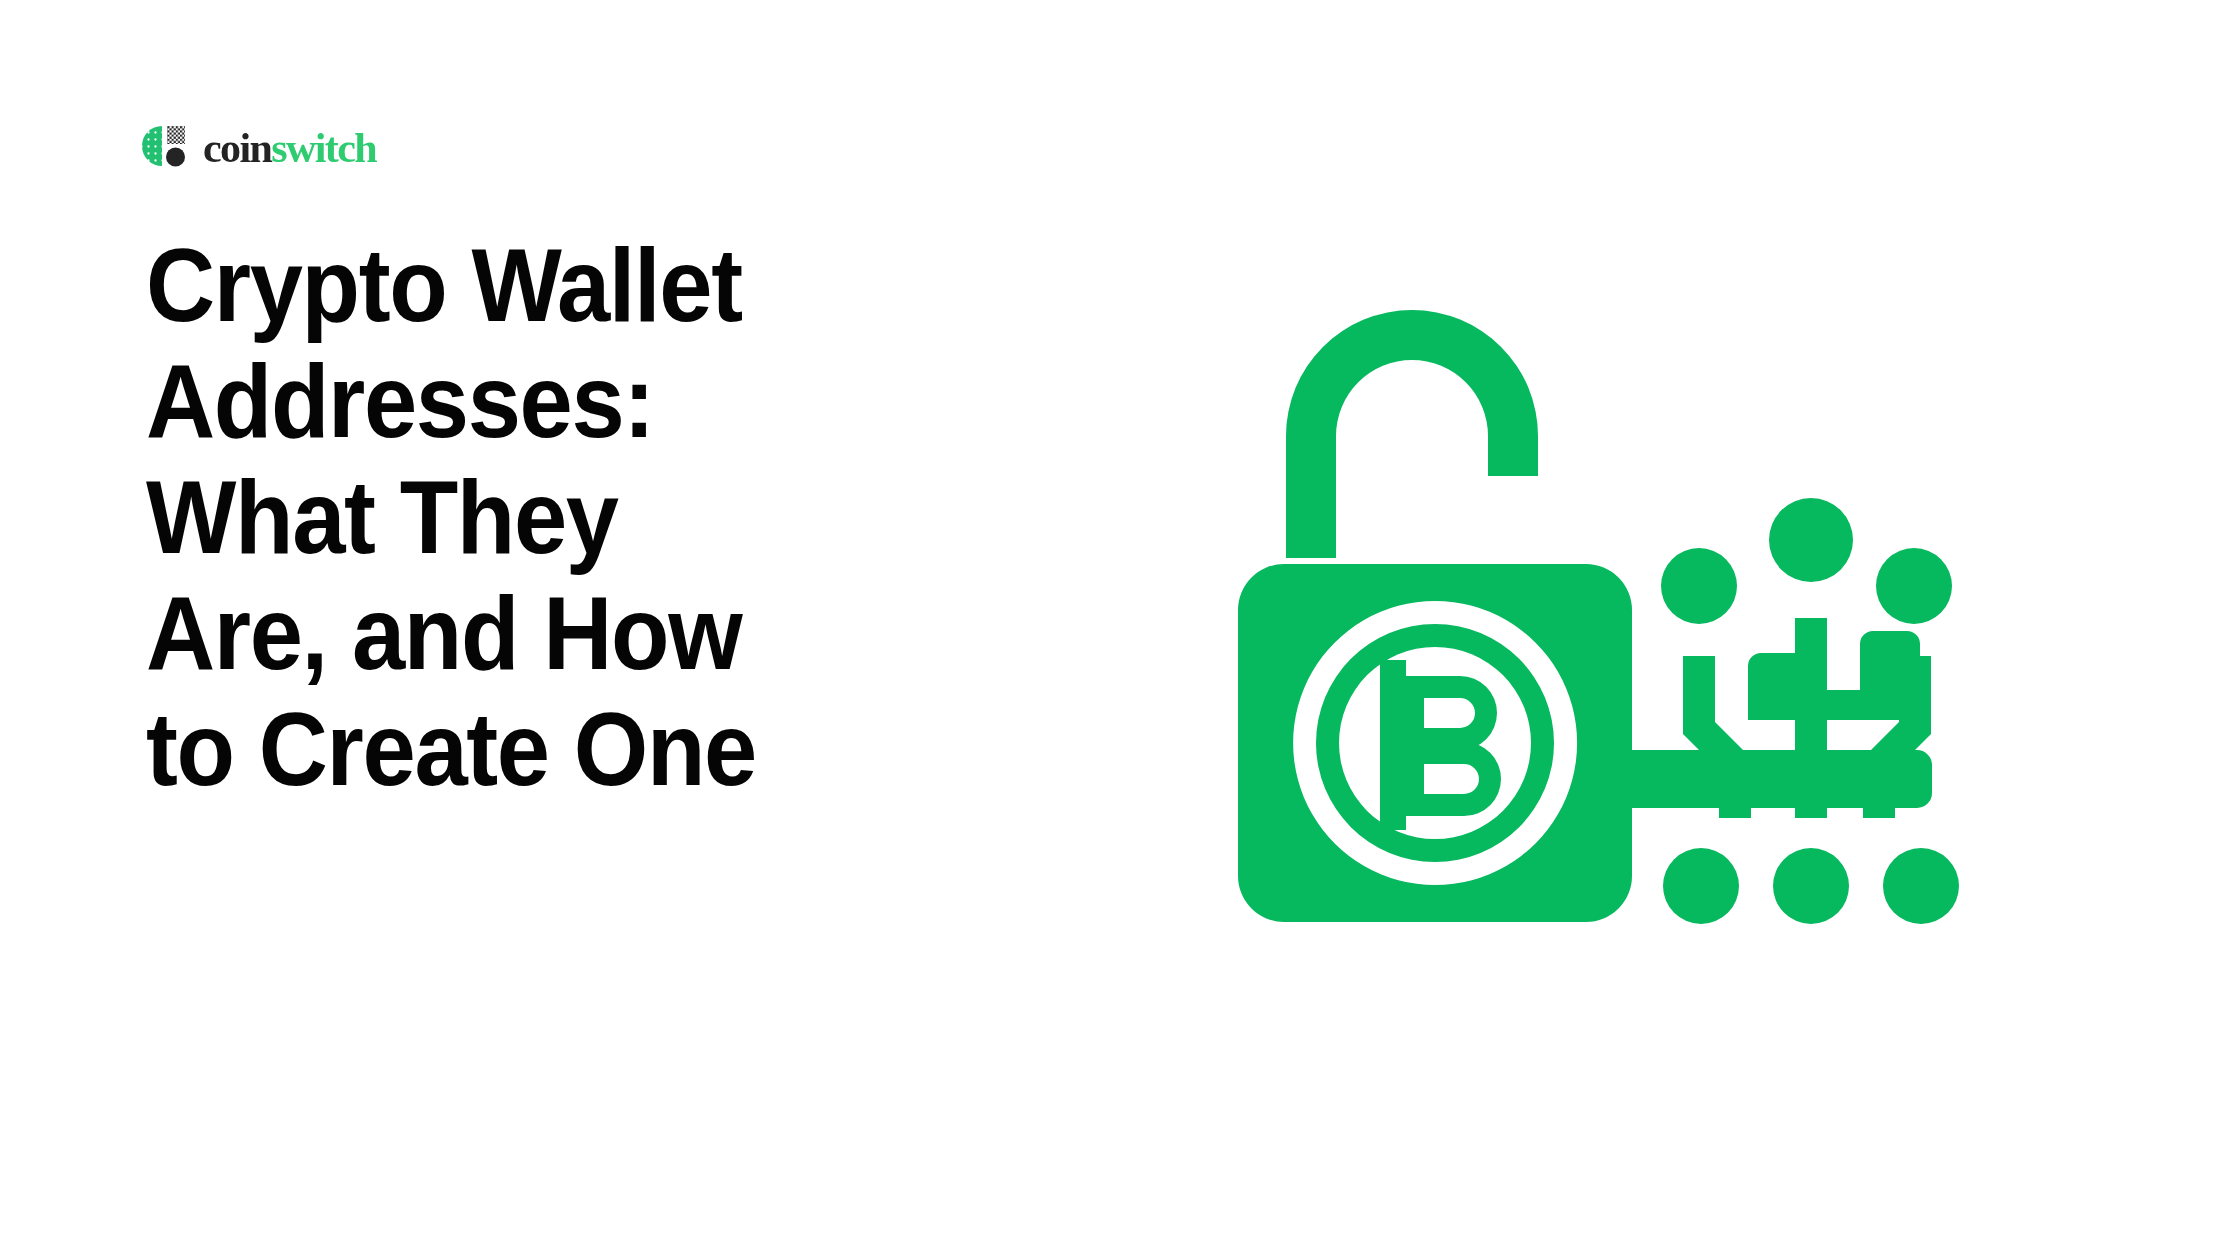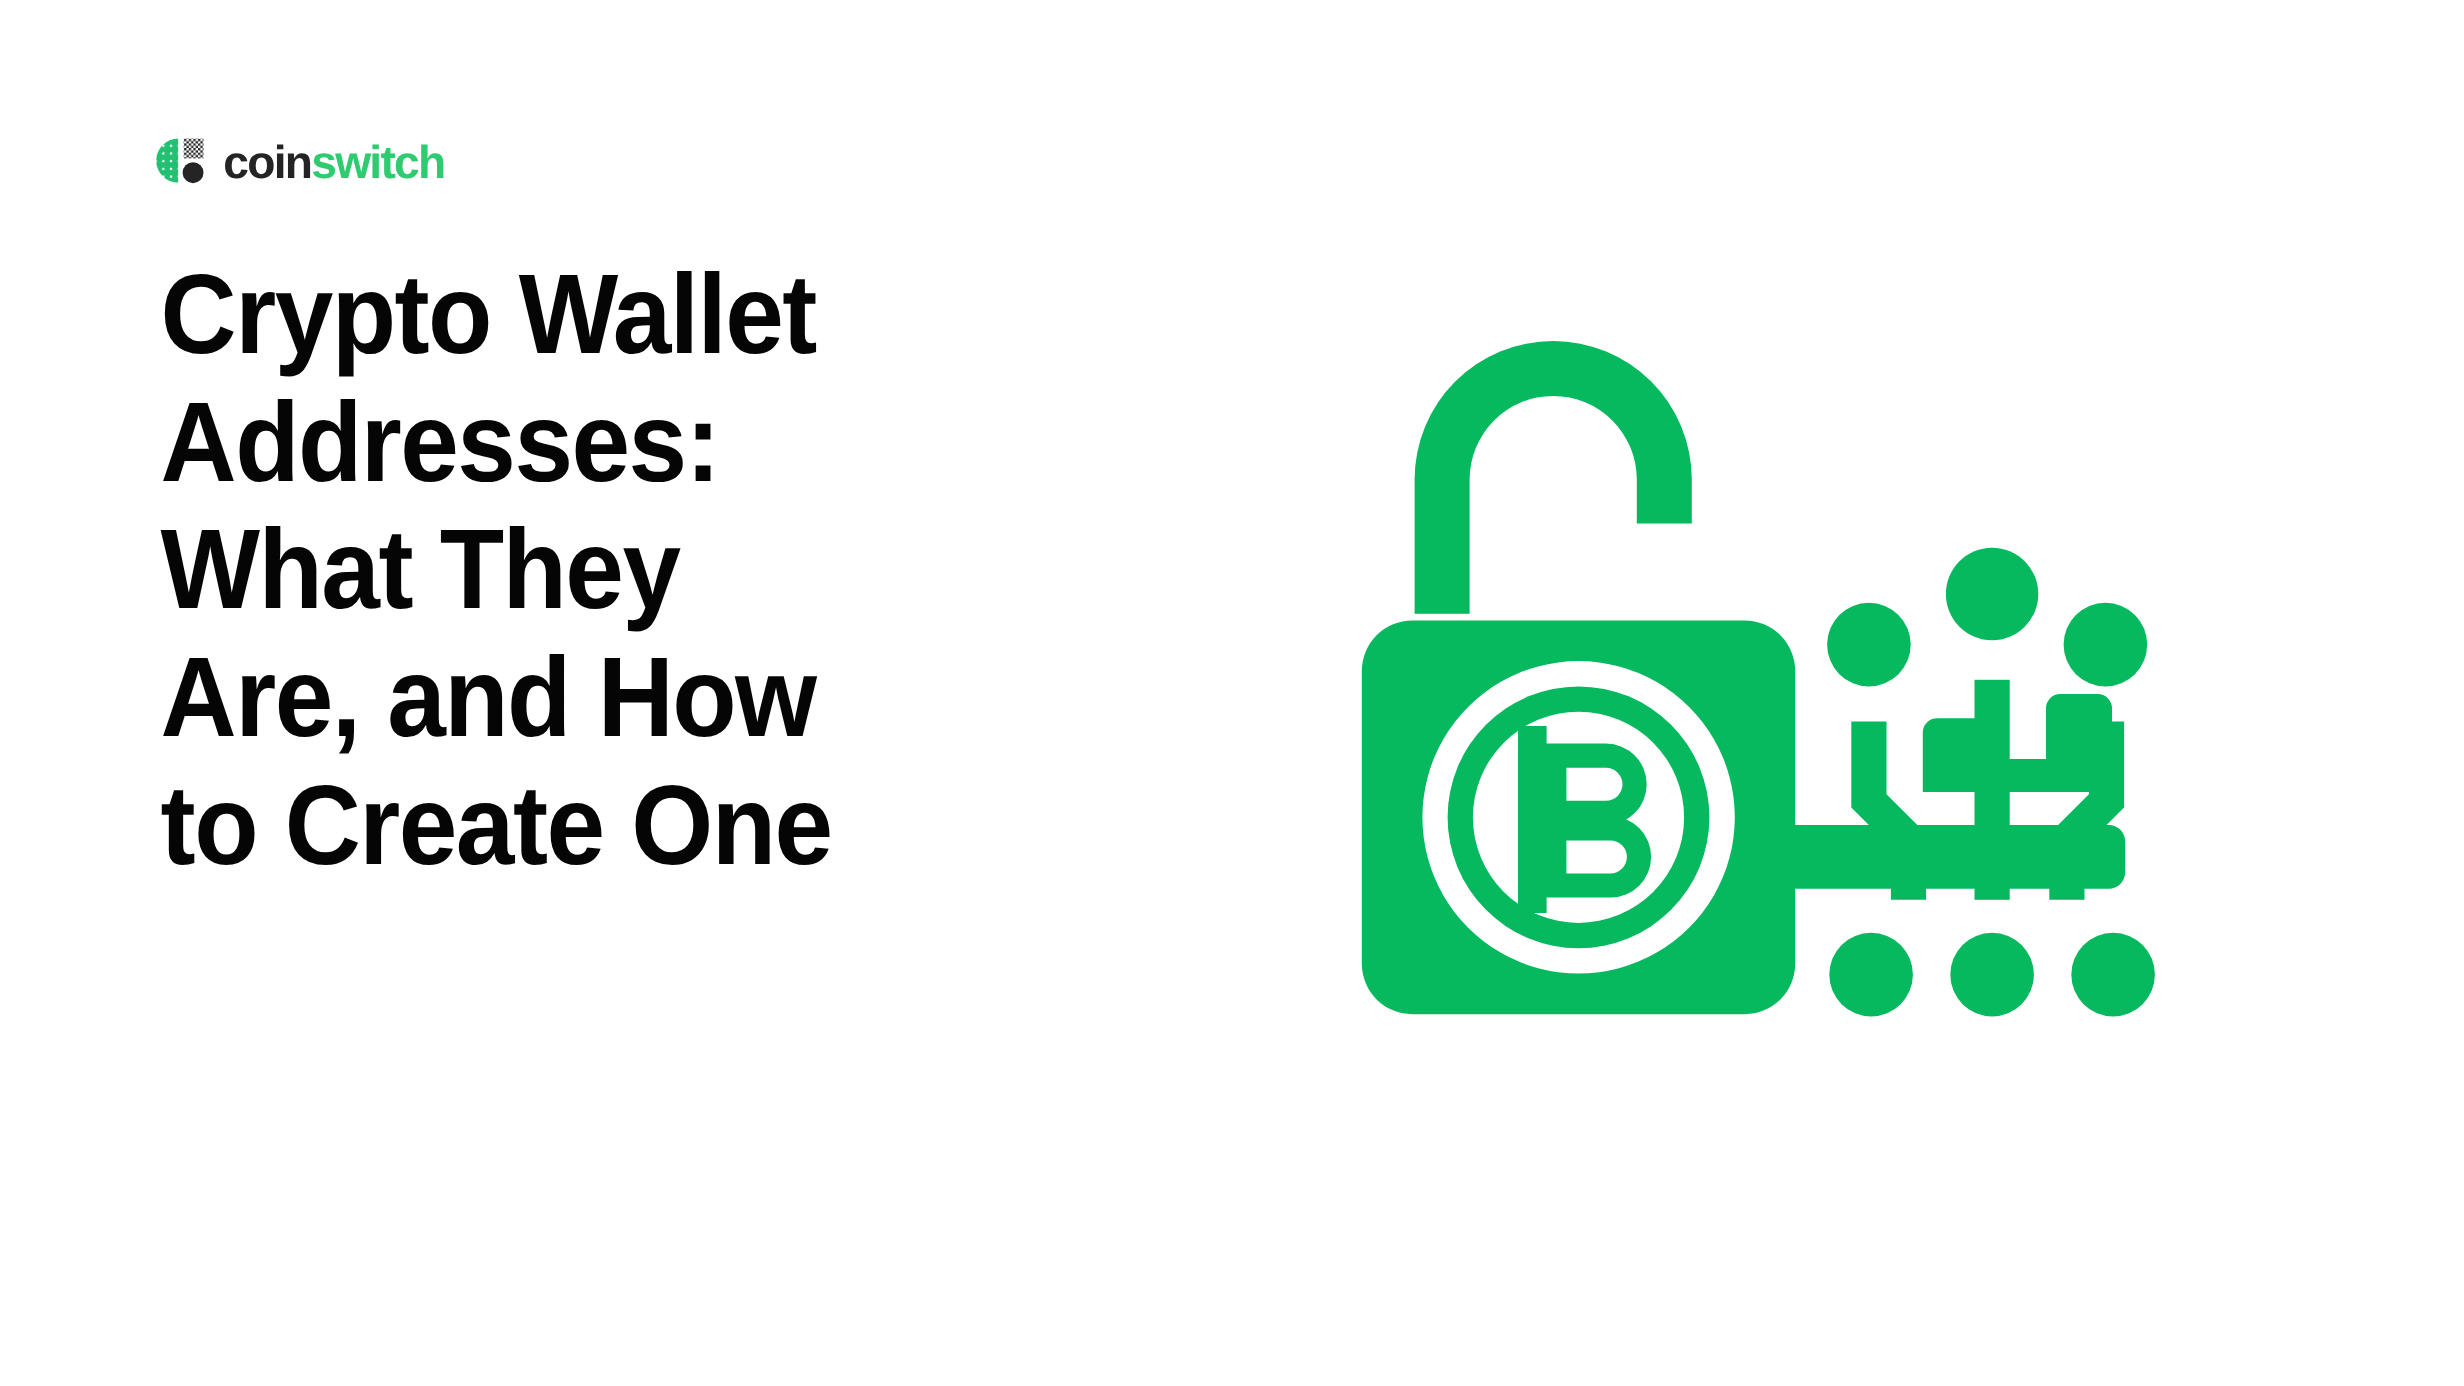--- a/index.html
+++ b/index.html
@@ -35,21 +35,21 @@
     width: 52px;
     height: 52px;
     display: block;
   }
   .brand-wordmark {
     font-size: 42px;
     font-weight: 700;
     letter-spacing: -1.6px;
     line-height: 1;
     white-space: nowrap;
-    font-family: Liberation Sans, sans-serif;
+    font-family: Liberation Serif, serif;
     text-align: center;
   }
   .brand-word-coin { color: #242424; }
   .brand-word-switch { color: #2ecb71; }
 
   
   .headline {
     position: absolute;
     left: 146px;
     top: 228px;

